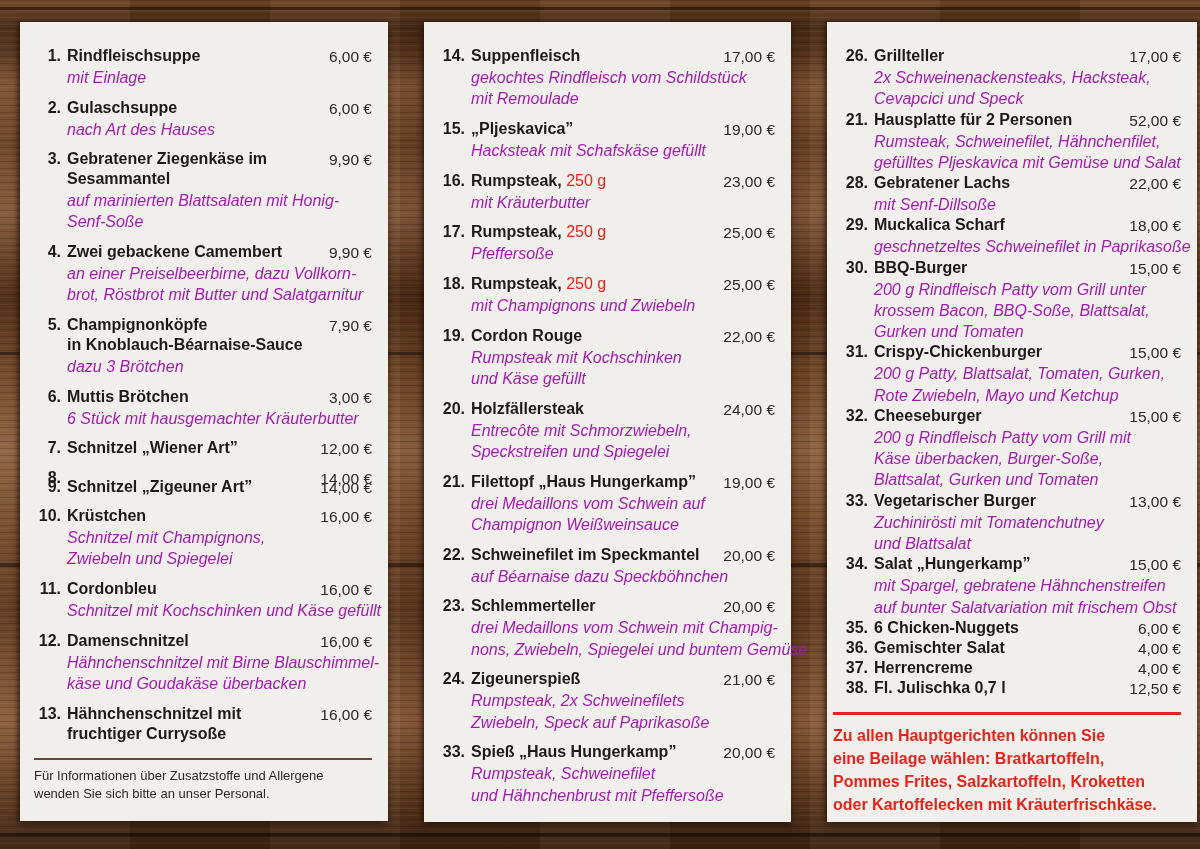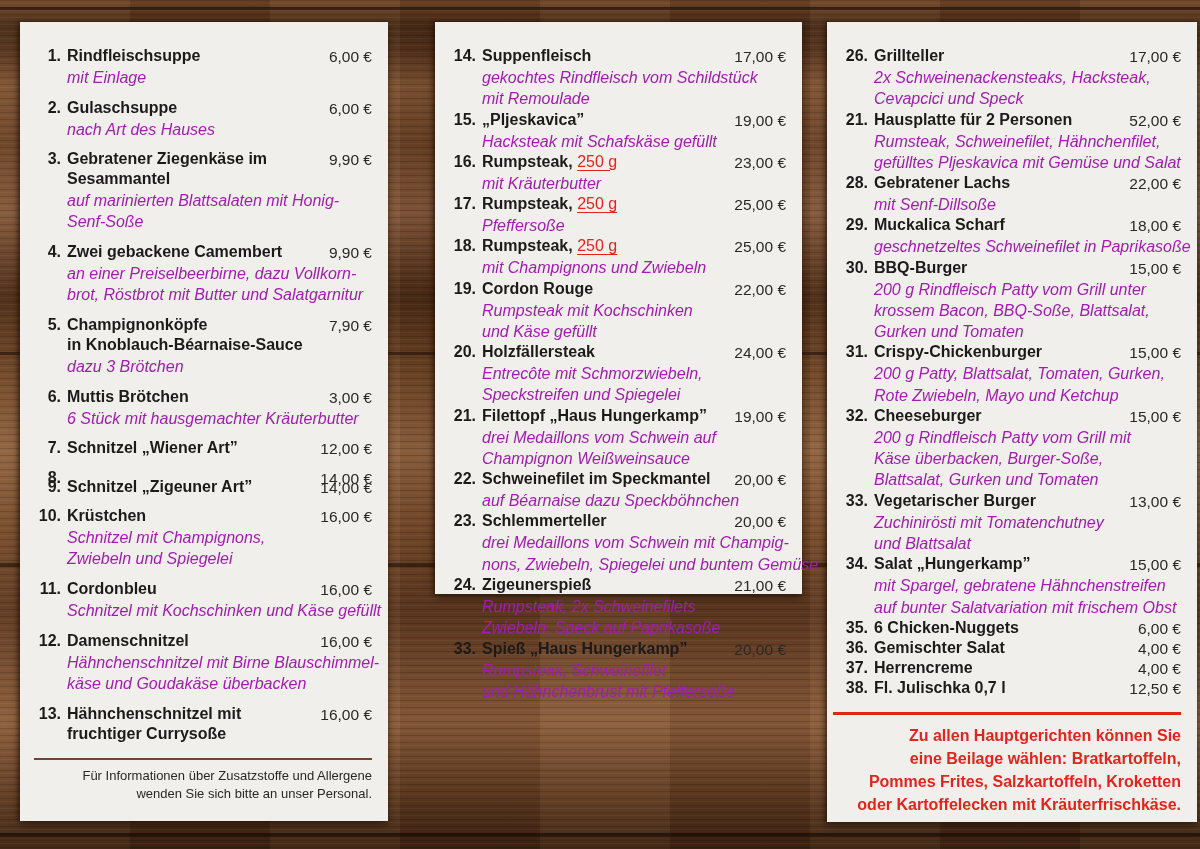--- a/index.html
+++ b/index.html
@@ -26,51 +26,51 @@
 
   .panel{
     position:absolute;top:22px;box-sizing:border-box;
     background:#f1efec;
     box-shadow:-2px 0 4px rgba(25,12,4,0.45), 0 4px 9px rgba(25,12,4,0.55);
     display:flex;flex-direction:column;
     padding:24px 16px 16px 0;
     color:#262221;
   }
   .panel1{left:20px;width:368px;height:799px;}
-  .panel2{left:435px;width:367px;height:572px;}
+  .panel2{left:424px;width:367px;height:800px;}
   .panel3{left:827px;width:370px;height:800px;}
 
   .items{flex:1;display:flex;flex-direction:column;justify-content:space-between;}
 
   .item{position:relative;padding-left:47px;}
   .num{
     position:absolute;left:0;top:0;width:41px;text-align:right;
     font-weight:bold;font-size:16px;line-height:1.25;color:#1d1a19;
   }
   .name{
     font-weight:bold;font-size:16px;line-height:1.25;color:#1d1a19;
     white-space:pre;
   }
   .red-qty{
-    color:#e2241c;font-weight:normal;text-decoration:underline;
+    color:#e2241c;font-weight:normal;
     text-underline-offset:3px;
     margin-top:16px;
   }
   .desc{font-size:16px;line-height:1.33;color:#a21caf;white-space:pre;margin-top:1px;font-style:italic;}
   .price{
     position:absolute;right:0;top:1px;font-size:15.5px;line-height:1.25;
     color:#2b2726;white-space:nowrap;
   }
 
   .note{margin:14px 0 2px 14px;}
   .rule{height:2px;width:100%;}
   .rule-brown{background:#6e4433;}
   .rule-red{background:#e2241c;height:3px;}
   .note-text{
-    margin:7px 0 0 0;text-align:right;white-space:pre-line;
+    margin:7px 0 0 0;text-align:left;white-space:pre-line;
     font-size:13px;line-height:1.4;color:#2b2726;
   }
   .note-sides{margin-left:6px;}
   .red-text{
     color:#e2241c;font-weight:bold;font-size:16px;line-height:1.45;margin-top:9px;
   }
 </style>
 </head>
 <body>
 

